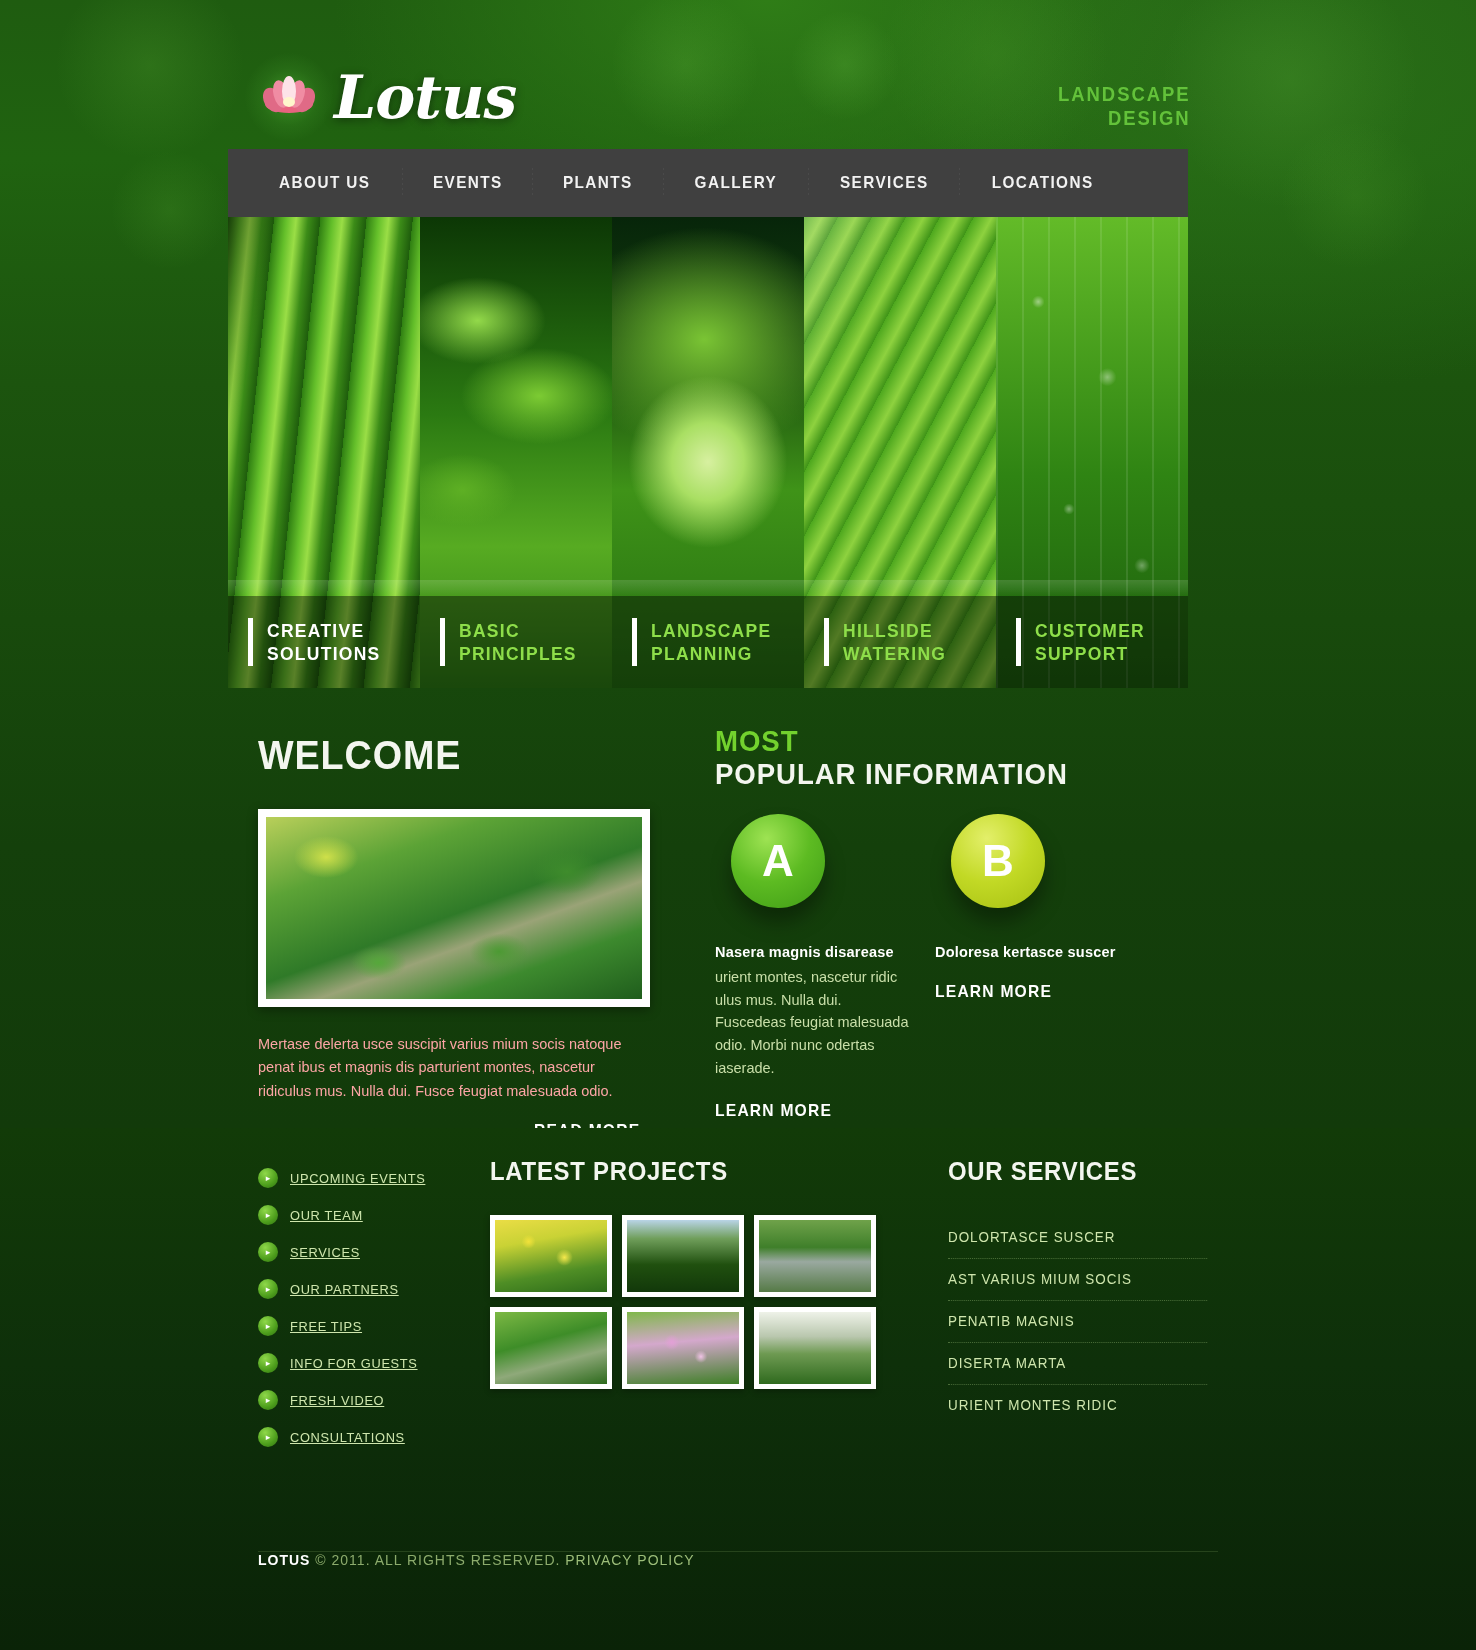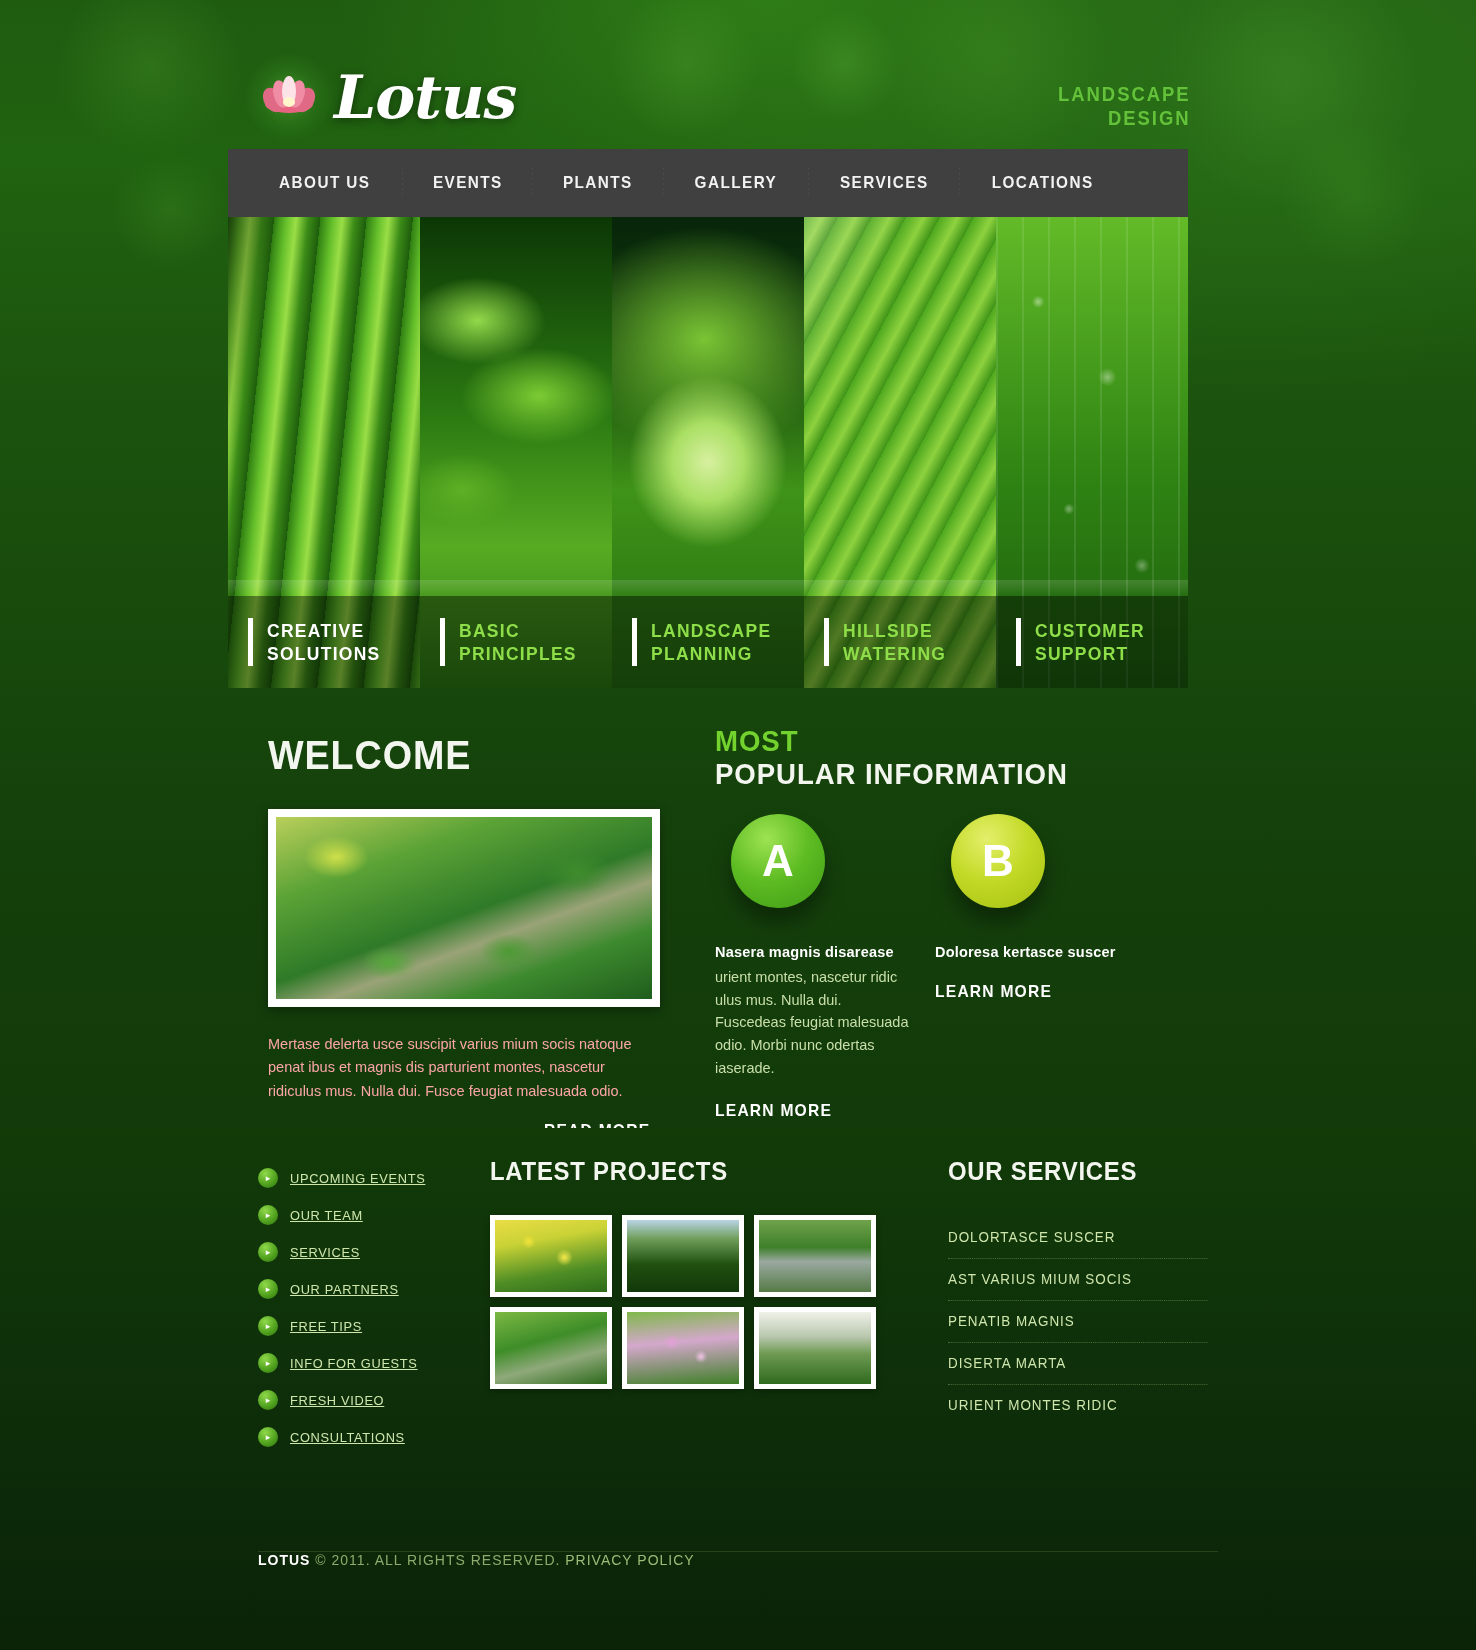--- a/index.html
+++ b/index.html
@@ -136,21 +136,21 @@
   .cap-green { color:#8ede4a; }
   .slider-water {
     position:absolute; left:0; right:0; bottom:92px; height:16px;
     background:linear-gradient(180deg, rgba(255,255,255,0.14), rgba(255,255,255,0));
     pointer-events:none;
   }
 
   
   .content { position:absolute; left:0; top:700px; width:1476px; height:428px; }
 
-  .welcome { position:absolute; left:268px; top:32px; width:420px; }
+  .welcome { position:absolute; left:258px; top:32px; width:420px; }
   .h-big {
     font-size:41px; font-weight:bold; color:#f3f6ef;
     letter-spacing:1px; text-transform:uppercase;
     transform:scaleX(0.92); transform-origin:left center;
   }
   .photo-frame {
     margin-top:30px; background:#ffffff; padding:8px;
     width:392px; box-shadow:0 3px 10px rgba(0,0,0,0.35);
   }
   .photo-garden {

